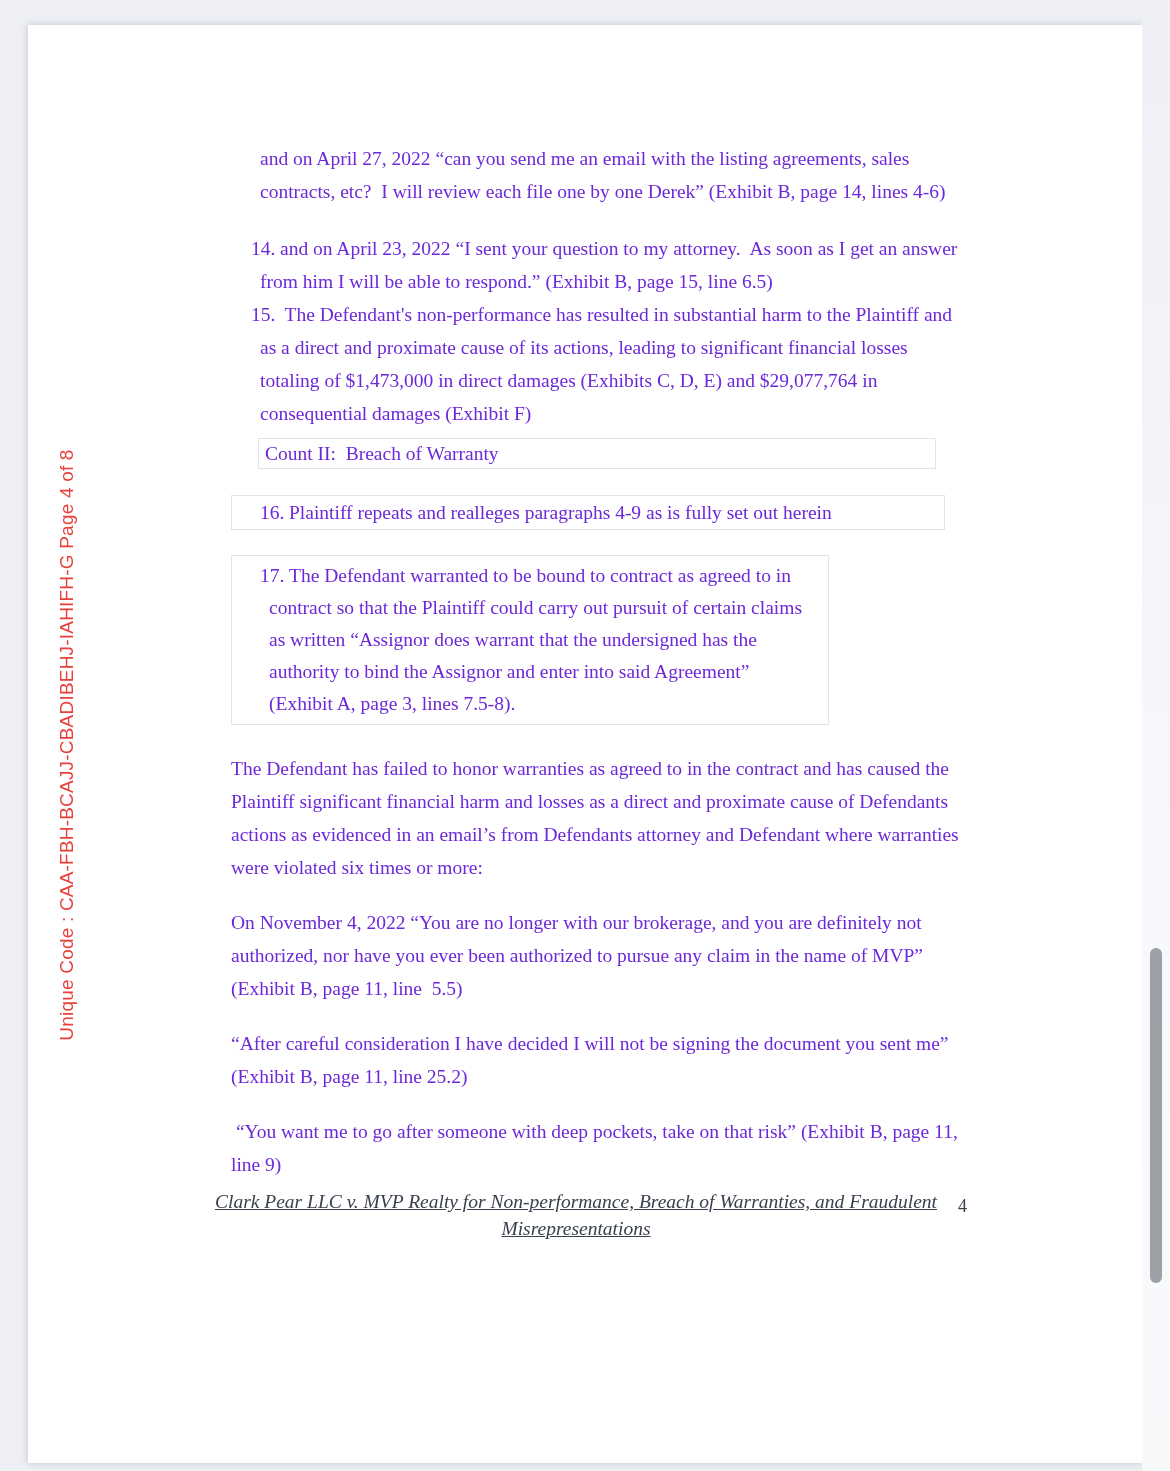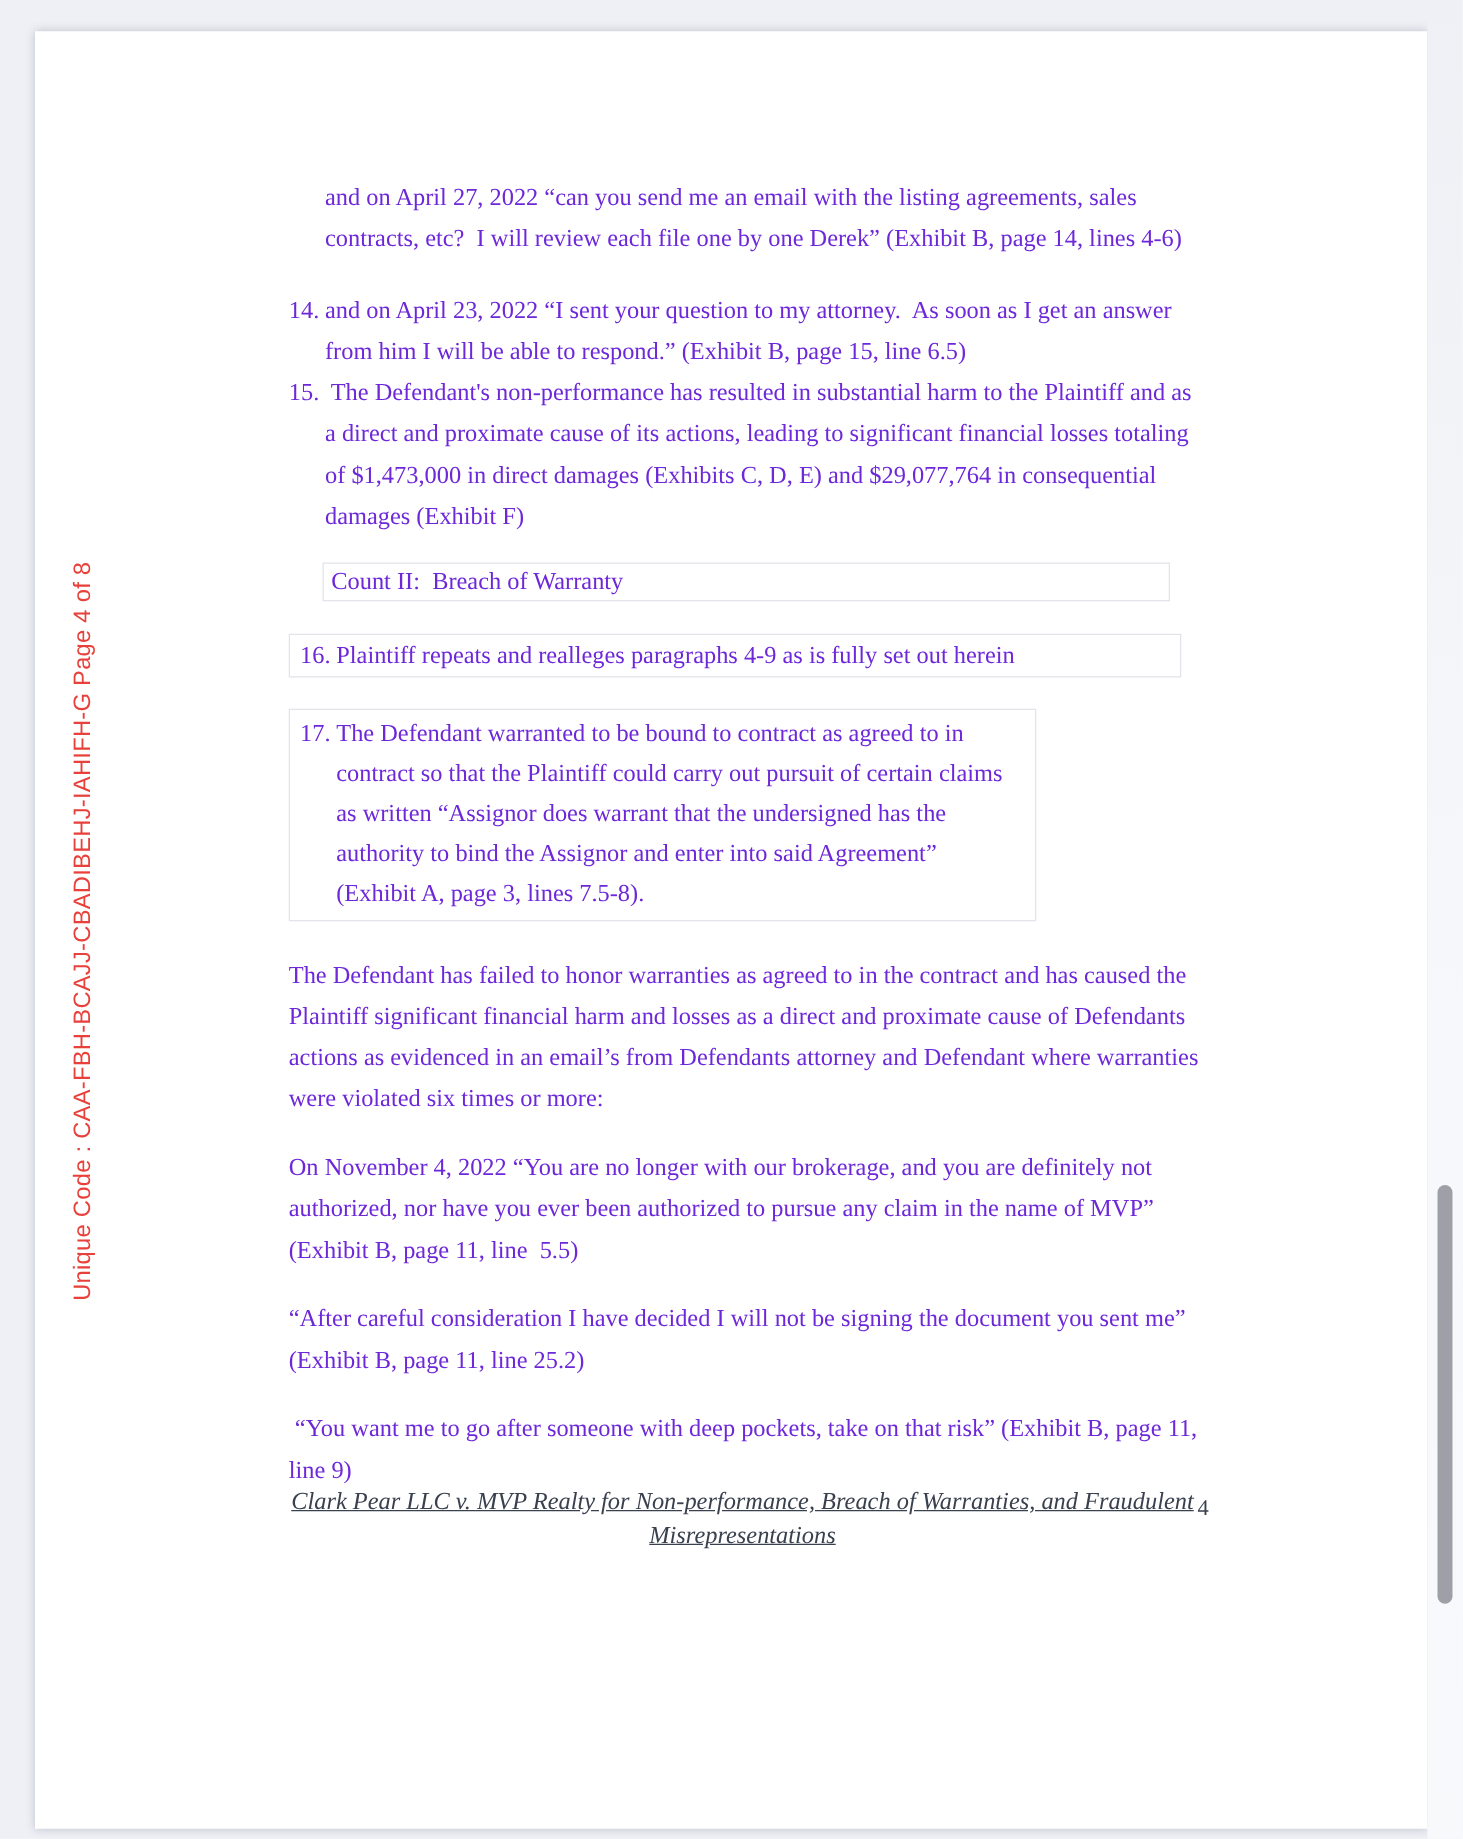--- a/index.html
+++ b/index.html
@@ -30,44 +30,44 @@
 
   
   .page-content{
     padding:117px 0 0 203px;width:760px;
     color:#6d28d9;font-size:19.5px;line-height:33px;
   }
   .block{width:735px;box-sizing:border-box;}
   .block + .block{margin-top:22px;}
   .block:nth-child(2){margin-top:24px;}
   .block:nth-child(3){margin-top:0;}
-  .block:nth-child(4){margin-top:20px;}
+  .block:nth-child(4){margin-top:8px;}
   .block:nth-child(5){margin-top:26px;}
   .block:nth-child(6){margin-top:25px;}
   .block:nth-child(7){margin-top:27px;}
 
   .hang{padding-left:29px;text-indent:-29px;}
-  .num{display:inline-block;width:29px;text-indent:0;}
+  .num{display:inline-block;width:29px;text-indent:0;margin-left:20px;}
   .txt{white-space:pre-wrap;}
 
   .plain.indent{margin-left:29px;width:706px;}
 
   .boxed{border:1px solid #e3e3e9;background:#fff;}
   .boxed-heading{
     margin-left:27px;width:678px;height:31px;line-height:29px;
     padding:0 8px 0 6px;
   }
   .boxed-numbered{padding:2px 10px 1px 8px;}
   .boxed-numbered.hang{padding-left:37px;text-indent:-29px;}
   .block:nth-child(5).boxed-numbered{width:714px;line-height:30px;}
   .block:nth-child(6).boxed-numbered{width:598px;line-height:32px;padding-top:4px;padding-bottom:4px;}
 
   
   .footer{
-    position:absolute;left:176px;top:1163px;width:780px;
+    position:absolute;left:158px;top:1163px;width:780px;
     text-align:center;font-style:italic;font-size:19.5px;line-height:27px;
     color:#39404e;
   }
   .fline{display:block;text-decoration:underline;}
   .page-number{
     position:absolute;left:930px;top:1171px;
     font-size:18px;color:#39404e;
   }
 
   

